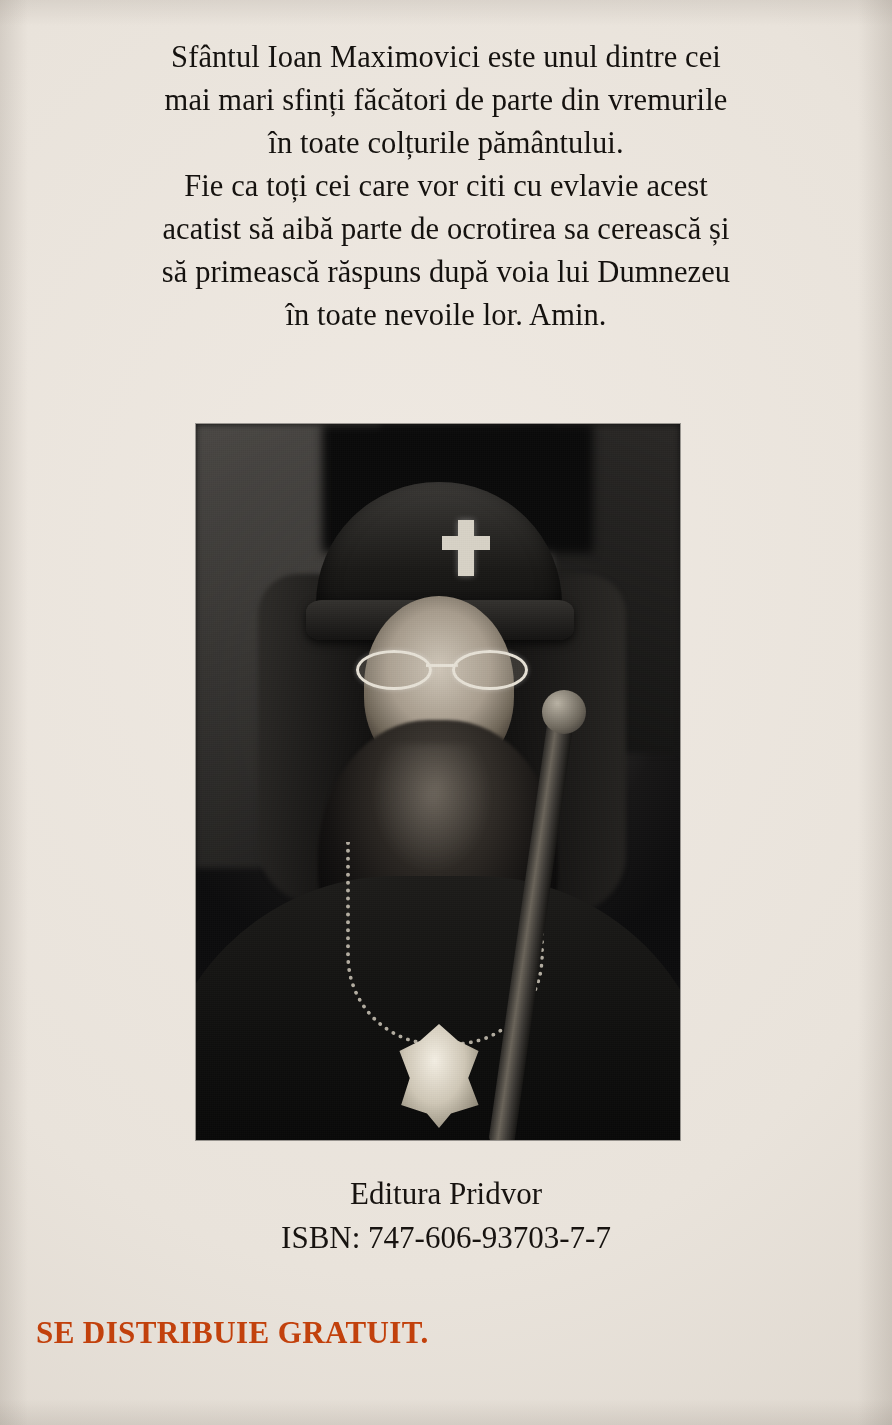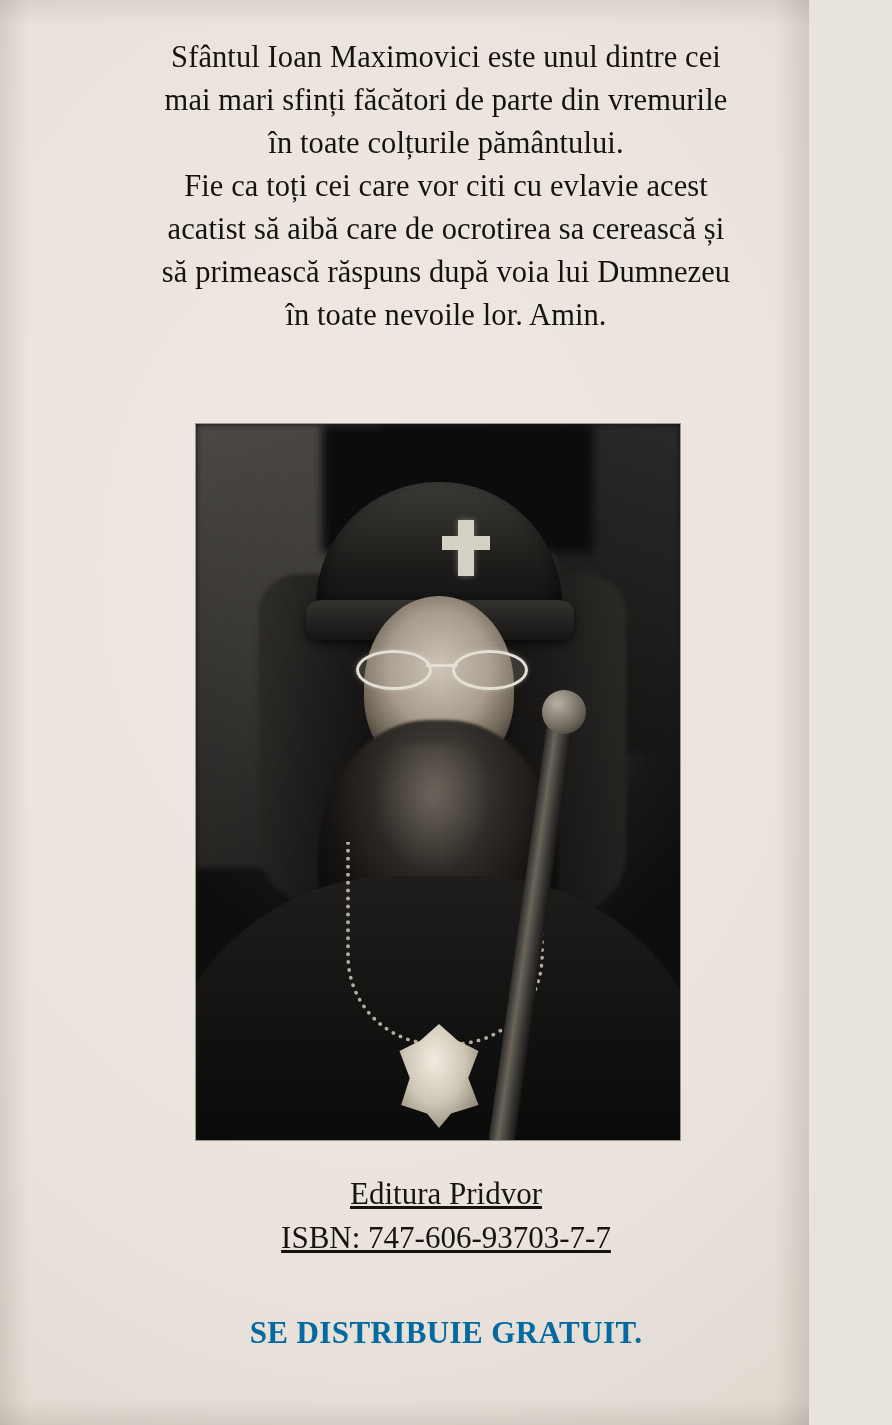--- a/index.html
+++ b/index.html
@@ -29,21 +29,21 @@
     background:
       linear-gradient(90deg, rgba(120,110,100,0.18) 0px, rgba(120,110,100,0.0) 28px),
       linear-gradient(270deg, rgba(120,110,100,0.20) 0px, rgba(120,110,100,0.0) 34px),
       linear-gradient(180deg, rgba(120,110,100,0.14) 0px, rgba(120,110,100,0.0) 26px),
       linear-gradient(0deg, rgba(120,110,100,0.16) 0px, rgba(120,110,100,0.0) 26px);
     pointer-events: none;
   }
 
   .page {
     position: relative;
-    width: 809px;
+    width: 892px;
     height: 1425px;
   }
 
   .blurb {
     position: absolute;
     left: 36px;
     top: 36px;
     width: 820px;
     text-align: center;
     color: #15120f;
@@ -250,50 +250,49 @@
 
   .publisher {
     position: absolute;
     left: 36px;
     top: 1172px;
     width: 820px;
     text-align: center;
     color: #171310;
     font-size: 31px;
     line-height: 44px;
-    text-decoration: underline;
   }
   .publisher .line { display: block; }
 
   .notice {
     position: absolute;
     left: 36px;
     top: 1310px;
     width: 820px;
-    text-align: center;
-    color: #0369a1;
+    text-align: left;
+    color: #c2410c;
     font-size: 31px;
     line-height: 46px;
     font-weight: bold;
     letter-spacing: 0.4px;
   }
   .notice .line { display: block; }
 </style>
 </head>
 <body>
 
 <div class="page">
   <div class="paper"></div>
 
   <div class="blurb">
     <span class="line">Sfântul Ioan Maximovici este unul dintre cei</span>
     <span class="line">mai mari sfinți făcători de parte din vremurile</span>
     <span class="line">în toate colțurile pământului.</span>
     <span class="line">Fie ca toți cei care vor citi cu evlavie acest</span>
-    <span class="line">acatist să aibă care de ocrotirea sa cerească și</span>
+    <span class="line">acatist să aibă parte de ocrotirea sa cerească și</span>
     <span class="line">să primească răspuns după voia lui Dumnezeu</span>
     <span class="line">în toate nevoile lor. Amin.</span>
   </div>
 
   <div class="portrait-frame">
     <div class="photo">
       <div class="wall-left"></div>
       <div class="wall-right"></div>
       <div class="wall-dark-top"></div>
 

